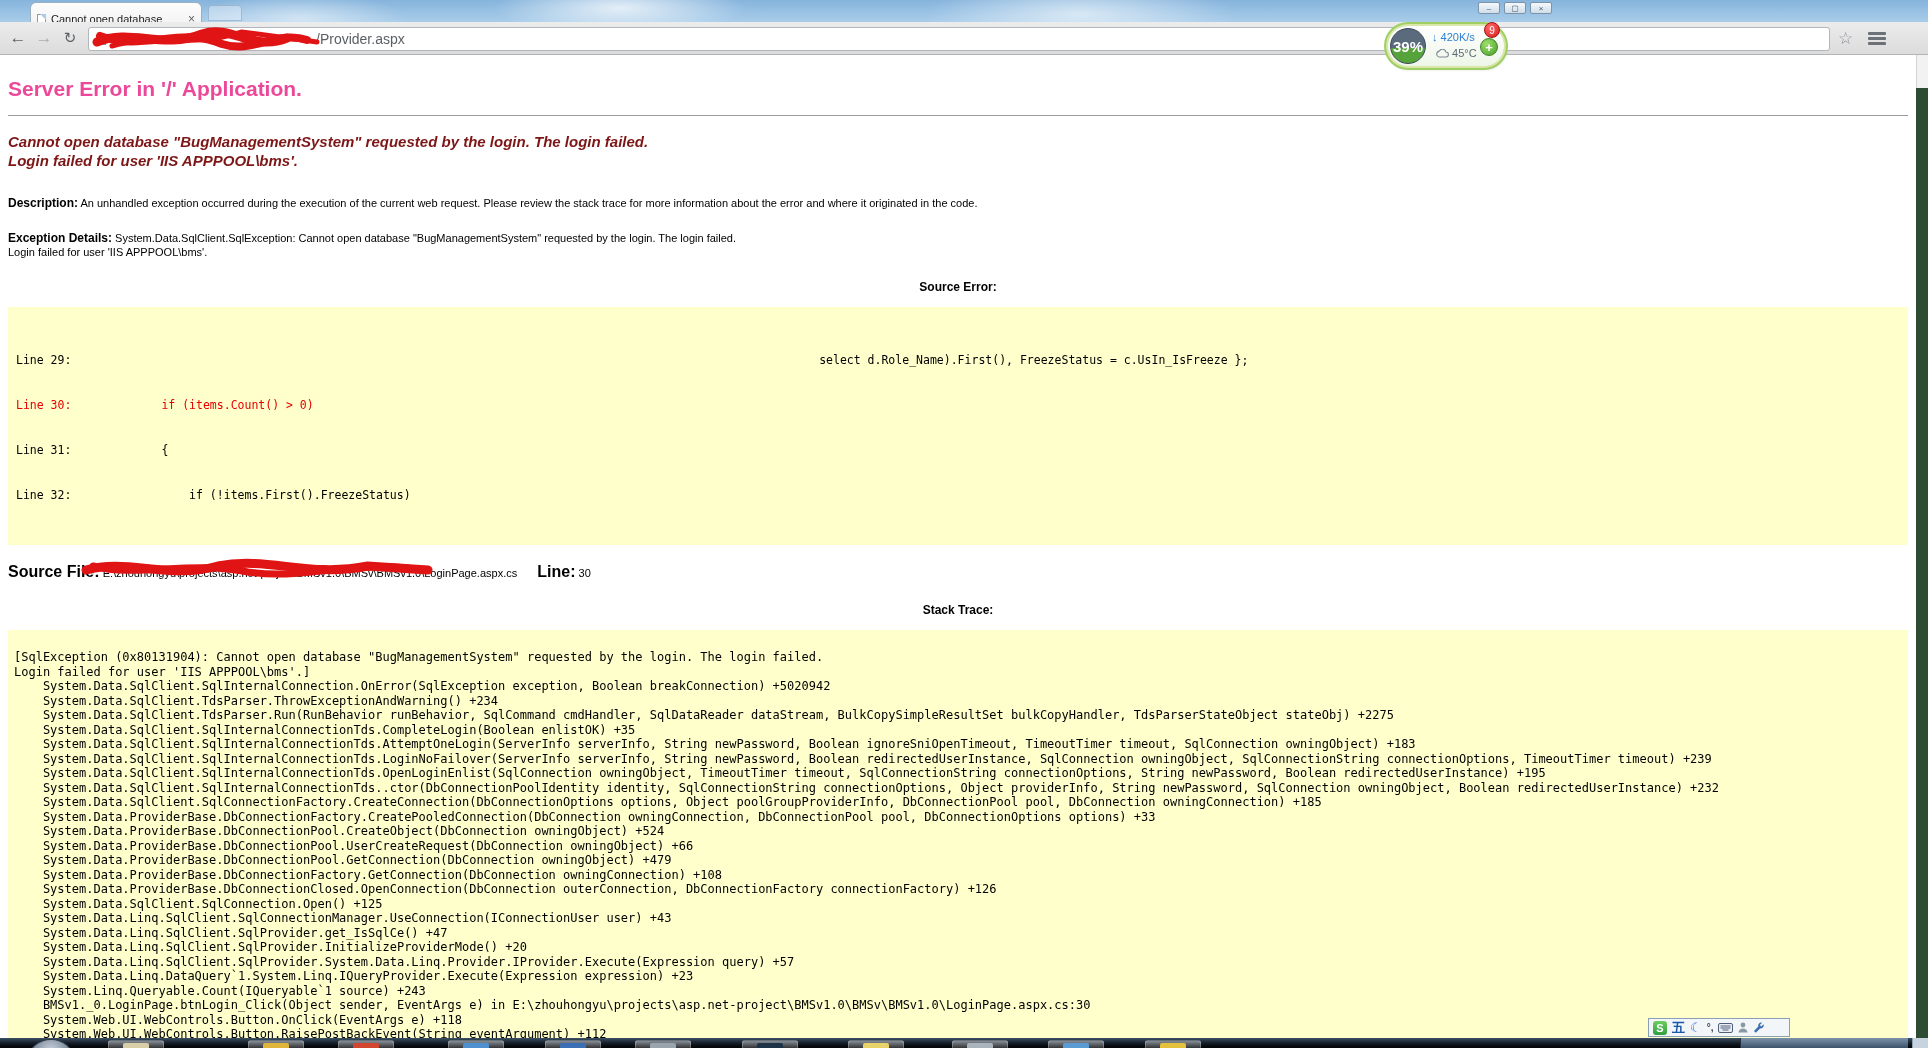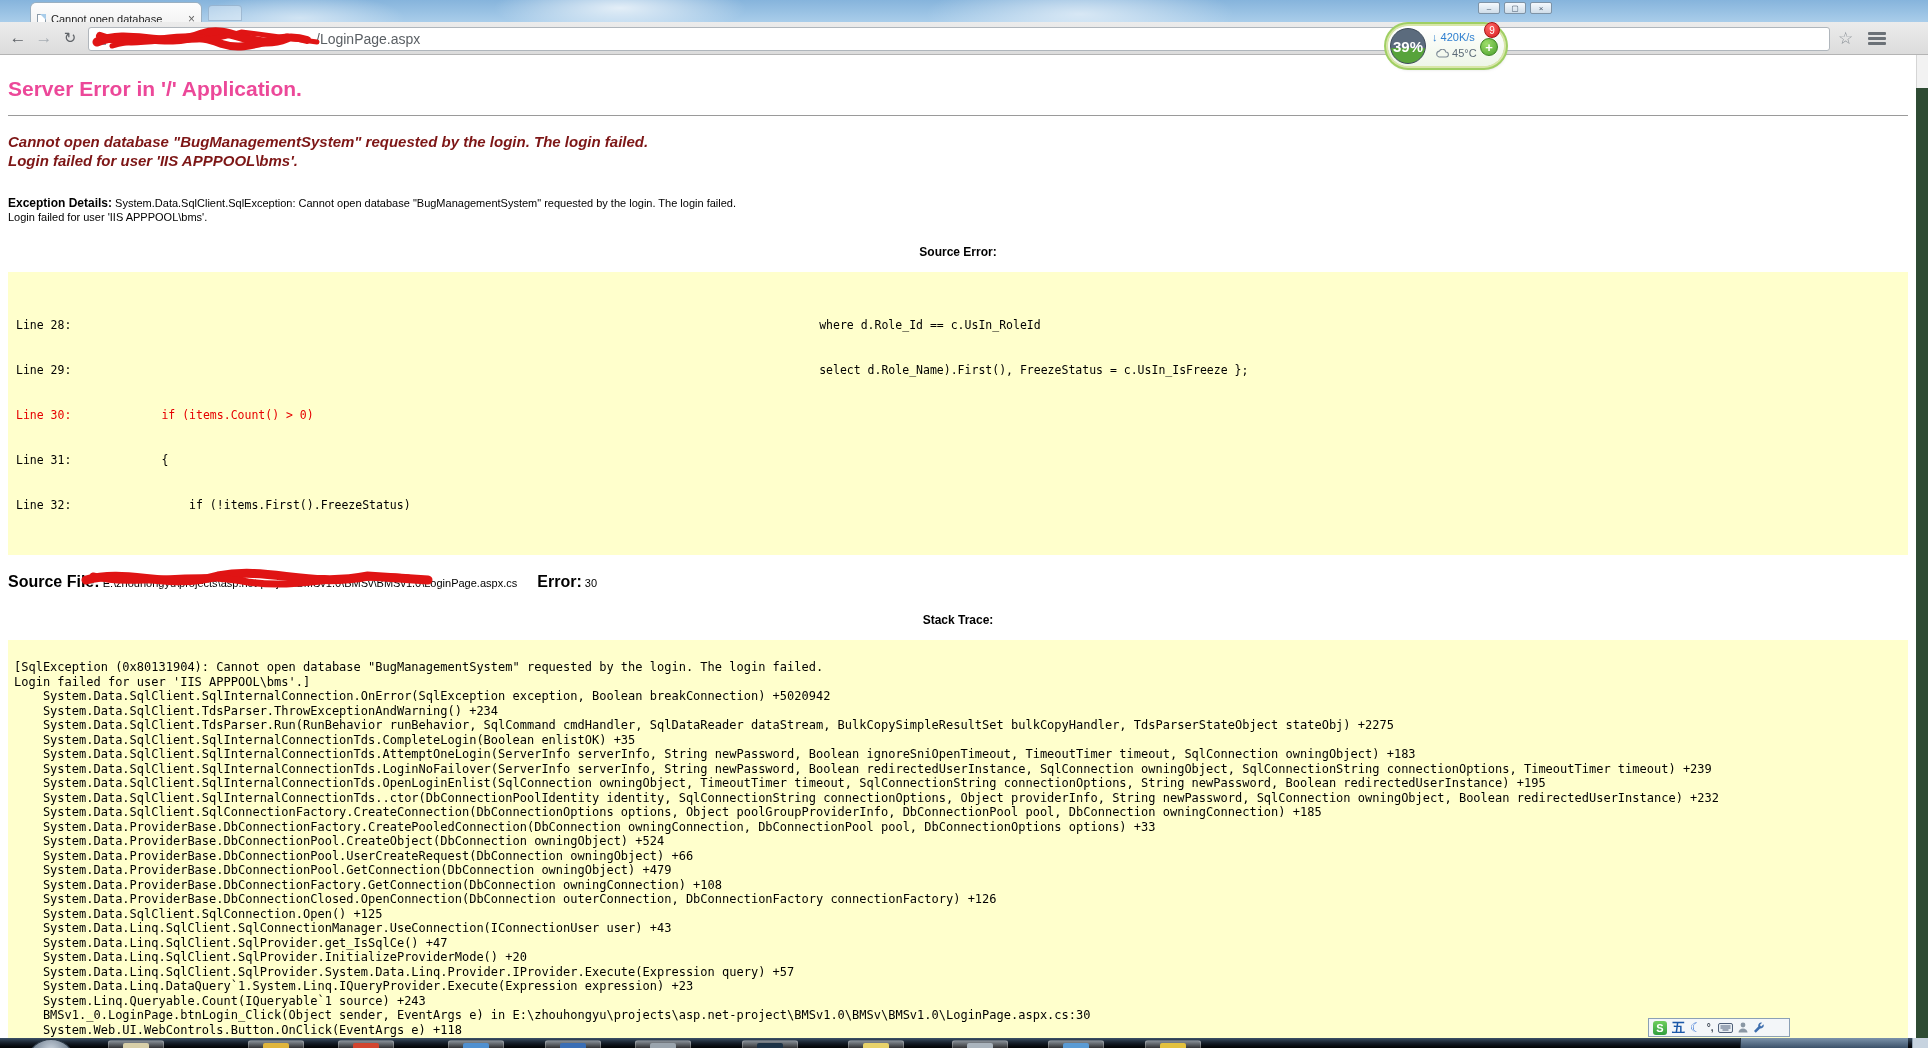--- a/index.html
+++ b/index.html
@@ -126,21 +126,21 @@
   </div>
 </div>
 
 <div class="toolbar">
   <div class="nav-btn nav-back">←</div>
   <div class="nav-btn nav-fwd">→</div>
   <div class="nav-btn nav-reload">↻</div>
   <div class="urlbar">
     <span class="doc-icon"></span>
     <span class="url-redacted"></span>
-    <span class="url-text">/LoginPage.aspx</span>
+    <span class="url-text">/Provider.aspx</span>
   </div>
   <div class="star-btn">☆</div>
   <div class="menu-btn">
       <span></span>
       <span></span>
       <span></span>
     </div>
 </div>
 
 <svg class="url-scribble" viewBox="0 0 250 30">
@@ -166,41 +166,44 @@
 </div>
 
 <div class="content">
   <div class="h1-error">Server Error in '/' Application.</div>
   <hr class="rule">
   <div class="h2-msg">
     <div>Cannot open database "BugManagementSystem" requested by the login. The login failed.</div>
     <div>Login failed for user 'IIS APPPOOL\bms'.</div>
   </div>
 
+  <p class="para">
+    <b>Description:</b>
+    <span>An unhandled exception occurred during the execution of the current web request. Please review the stack trace for more information about the error and where it originated in the code.</span>
+  </p>
 
   <p class="para">
     <b>Exception Details:</b>
     <span>System.Data.SqlClient.SqlException: Cannot open database "BugManagementSystem" requested by the login. The login failed.</span><br>
     <span>Login failed for user 'IIS APPPOOL\bms'.</span>
   </p>
 
   <b class="sect-label">Source Error:</b>
   <div class="codebox">
-    <div>Line 28:                                                                                                            where d.Role_Id == c.UsIn_RoleId</div>
     <div>Line 29:                                                                                                            select d.Role_Name).First(), FreezeStatus = c.UsIn_IsFreeze };</div>
     <div class="hl">Line 30:             if (items.Count() &gt; 0)</div>
     <div>Line 31:             {</div>
     <div>Line 32:                 if (!items.First().FreezeStatus)</div>
   </div>
 
   <p class="srcfile">
     <b>Source File:</b>
     <span>E:\zhouhongyu\projects\asp.net-project\BMSv1.0\BMSv\BMSv1.0\LoginPage.aspx.cs</span>
     <span class="gap"></span>
-    <b>Error:</b>
+    <b>Line:</b>
     <span>30</span>
     <svg class="file-scribble" viewBox="0 0 390 28">
       <path d="M8 16 C 50 4, 90 26, 140 12 C 190 2, 230 24, 290 12 L 350 16" stroke="#e01414" stroke-width="9" fill="none" stroke-linecap="round"></path>
       <path d="M15 12 C 60 24, 110 6, 170 18 C 220 26, 270 8, 330 14" stroke="#e01414" stroke-width="7" fill="none" stroke-linecap="round"></path>
     </svg>
   </p>
 
   <b class="sect-label">Stack Trace:</b>
   <pre class="stackbox">[SqlException (0x80131904): Cannot open database "BugManagementSystem" requested by the login. The login failed.
 Login failed for user 'IIS APPPOOL\bms'.]

